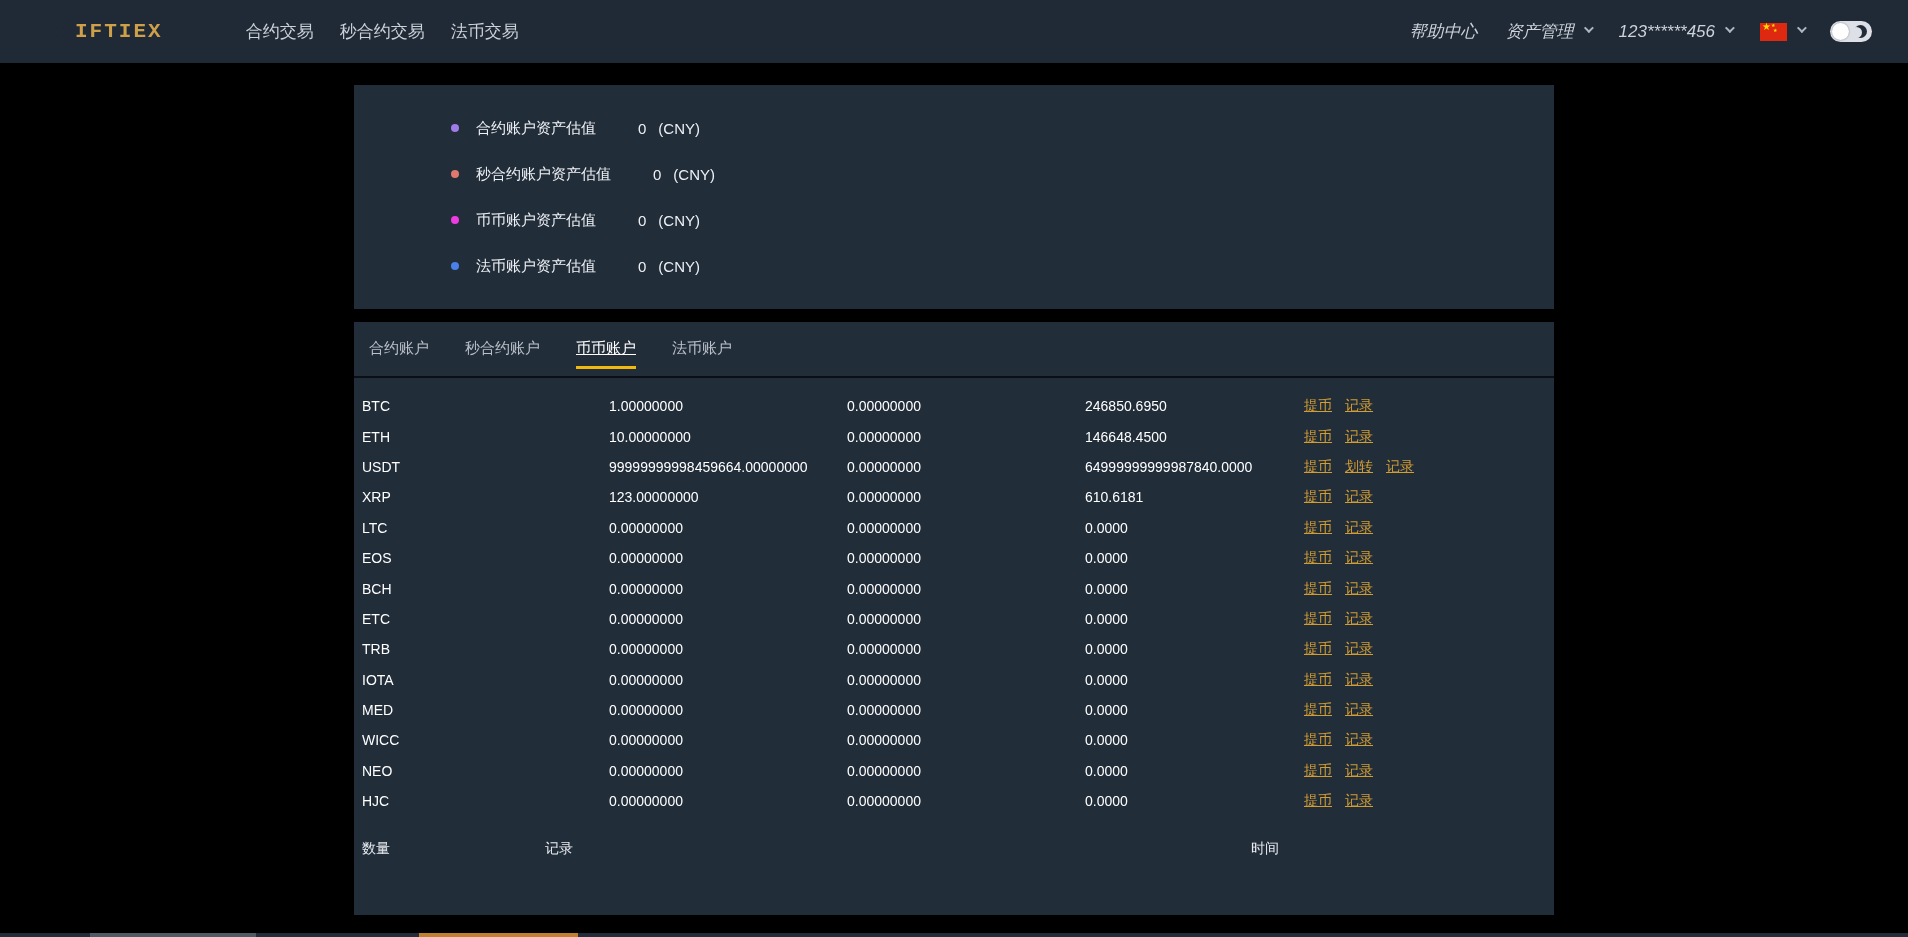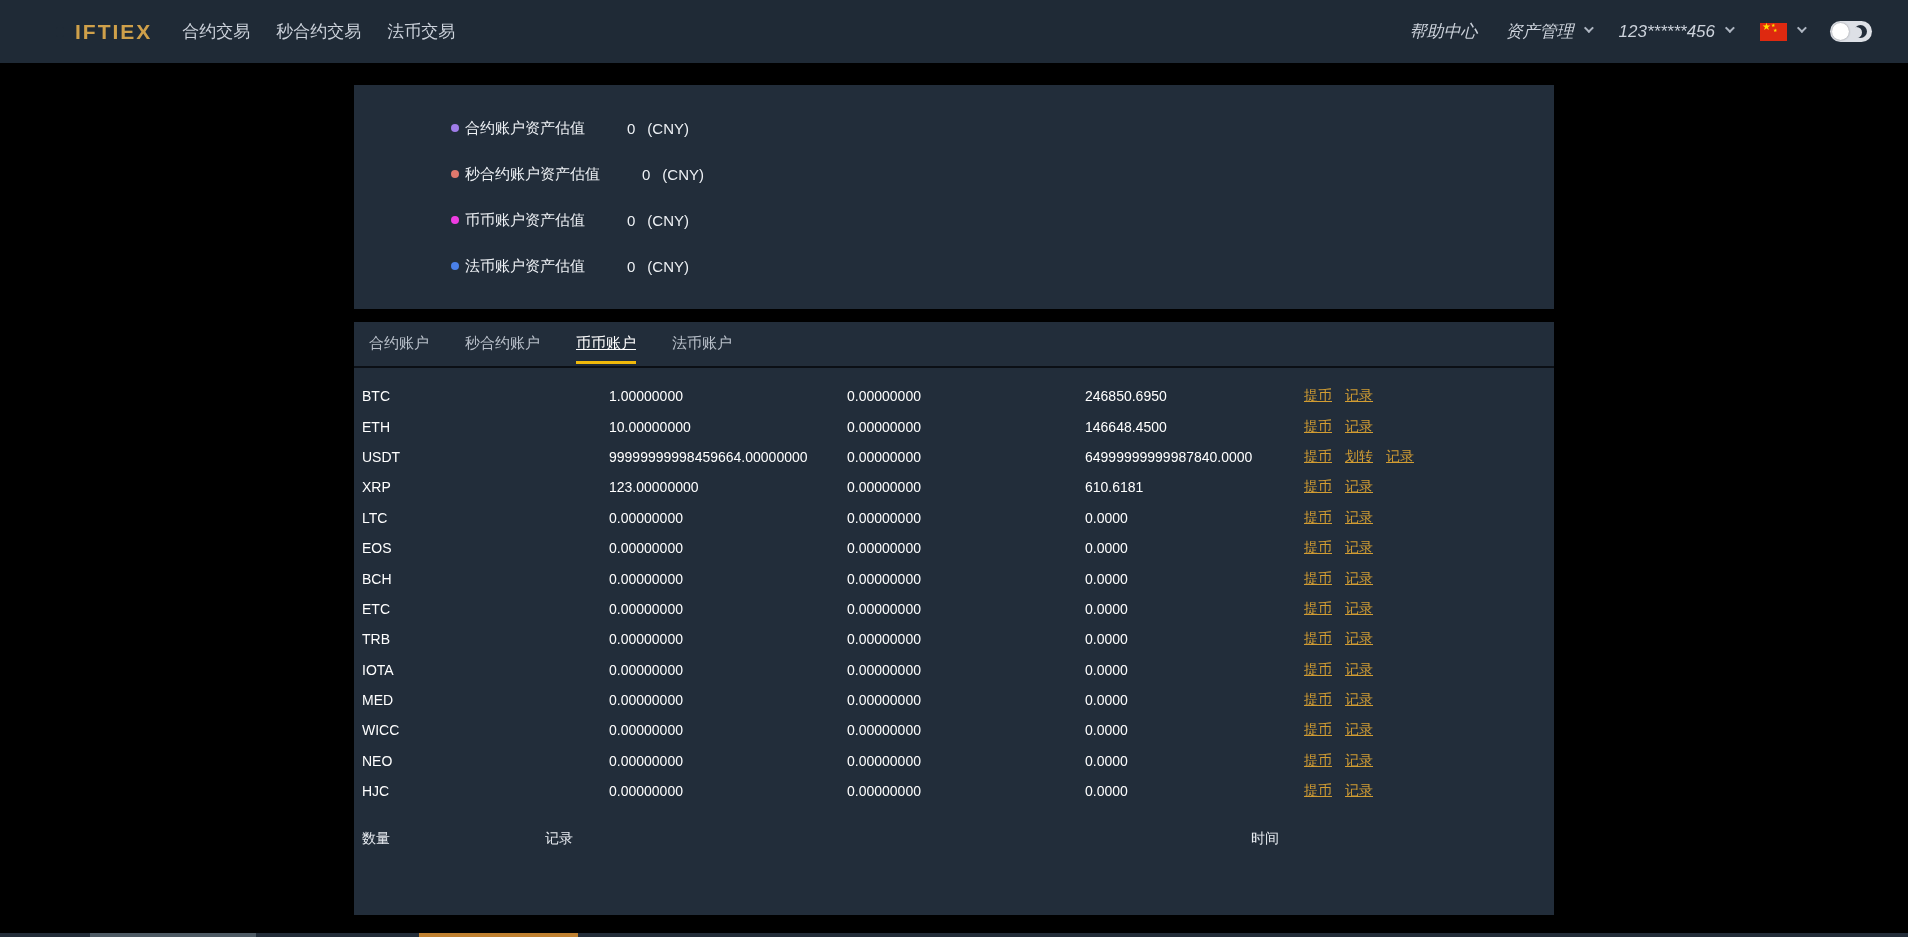--- a/index.html
+++ b/index.html
@@ -25,23 +25,23 @@
   .logo-icon::before {
     content:""; position:absolute; left:3px; top:6px; width:7px; height:14px;
     background:repeating-linear-gradient(#1f2a36 0 2px, transparent 2px 5px);
   }
   .logo-icon::after {
     content:""; position:absolute; left:11px; top:8px; width:8px; height:10px;
     background:#1f2a36; border-radius:2px;
   }
   .logo-text {
     margin-left:4px; font-size:21px; font-weight:bold; letter-spacing:2px;
-    color:#cfa04a; font-family:Liberation Sans, sans-serif;
-  }
-  .main-nav { display:flex; margin-left:30px; }
+    color:#cfa04a; font-family:Liberation Mono, monospace;
+  }
+  .main-nav { display:flex; margin-left:83px; }
   .main-nav a {
     color:#ccd2db; font-size:17px; text-decoration:none; margin-right:26px; cursor:pointer;
   }
   .nav-right { margin-left:auto; display:flex; align-items:center;font-style:italic; }
   .nav-right .nav-item {
     color:#ccd2db; font-size:17px; display:flex; align-items:center;
     margin-left:28px; cursor:pointer; text-decoration:none;
   }
   .chev {
     display:inline-block; width:7px; height:7px;
@@ -65,27 +65,27 @@
   .toggle .moon {
     position:absolute; right:5px; top:4px; width:13px; height:13px; border-radius:50%;
     box-shadow:inset -4px 1px 0 1px #222c39;
   }
   
   .container { width:1200px; margin:0 auto; }
   .panel { background:#222d3a; }
   .summary-panel { margin-top:22px; height:224px; padding:20px 0 0 97px; }
   .summary-row { height:46px; display:flex; align-items:center; }
   .dot { width:8px; height:8px; border-radius:50%; flex:0 0 8px; }
-  .summary-label { margin-left:6px; font-size:15px; color:#eef1f5; }
+  .summary-label { margin-left:17px; font-size:15px; color:#eef1f5; }
   .summary-value { margin-left:42px; font-size:15px; color:#eef1f5; }
   .summary-unit  { margin-left:12px; font-size:15px; color:#eef1f5; }
   
   .accounts-panel { margin-top:13px; height:593px; }
   .tabbar {
-    height:46px; display:flex; align-items:center; padding-left:15px;
+    height:56px; display:flex; align-items:center; padding-left:15px;
     border-bottom:2px solid #0b0f15;
   }
   .tab {
     font-size:15px; color:#b9c0ca; margin-right:36px; cursor:pointer;
     height:40px; line-height:37px; border-bottom:3px solid transparent;
   }
   .tab.active { color:#ffffff;text-decoration:underline; }
   
   .wallet-table { margin-top:13px; }
   .w-row {

